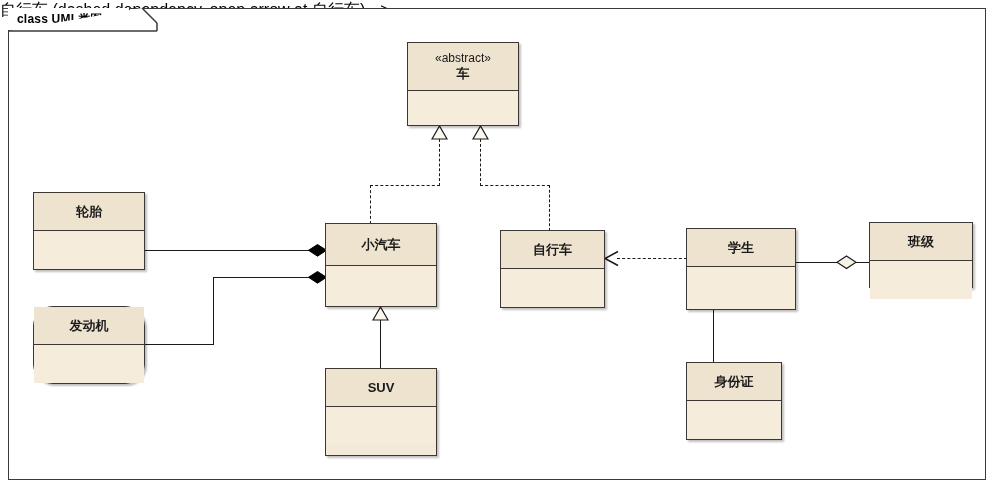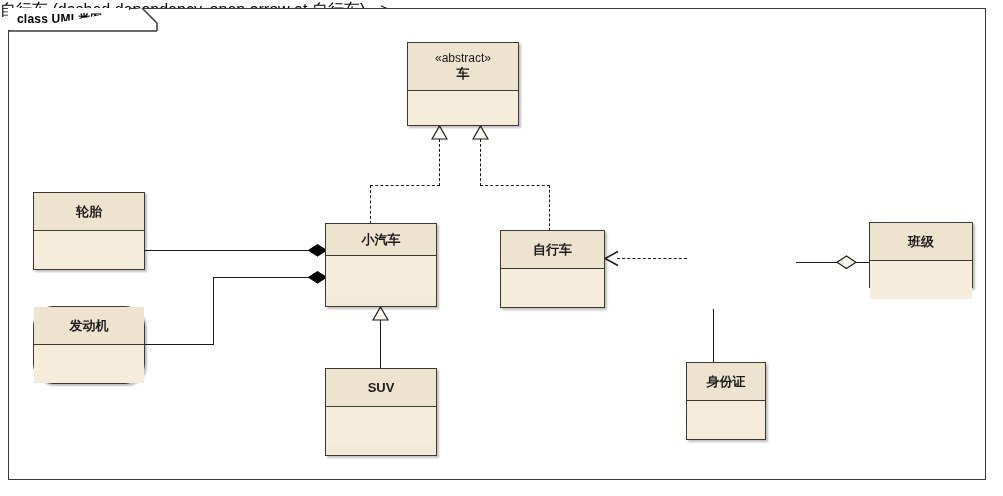--- a/index.html
+++ b/index.html
@@ -205,21 +205,21 @@
   
   <div class="uml-class" style="left:33px; top:306px; width:112px; height:78px;border-radius:20px;">
     <div class="uml-name" style="height:38px;">
       <span>发动机</span>
     </div>
     <div class="uml-body" style="height:38px;"></div>
   </div>
 
   
   <div class="uml-class" style="left:325px; top:223px; width:112px; height:84px;">
-    <div class="uml-name" style="height:32px;justify-content:center;">
+    <div class="uml-name" style="height:42px;justify-content:center;">
       <span>小汽车</span>
     </div>
     <div class="uml-body" style="height:40px;"></div>
   </div>
 
   
   <div class="uml-class" style="left:325px; top:368px; width:112px; height:88px;">
     <div class="uml-name" style="height:38px;">
       <span>SUV</span>
     </div>
@@ -228,30 +228,36 @@
 
   
   <div class="uml-class" style="left:500px; top:230px; width:105px; height:78px;">
     <div class="uml-name" style="height:38px;">
       <span>自行车</span>
     </div>
     <div class="uml-body" style="height:38px;"></div>
   </div>
 
   
+  <div class="uml-class" style="left:686px; top:228px; width:110px; height:82px;">
+    <div class="uml-name" style="height:38px;">
+      <span>学生</span>
+    </div>
+    <div class="uml-body" style="height:42px;"></div>
+  </div>
 
   
   <div class="uml-class" style="left:869px; top:222px; width:104px; height:66px;">
     <div class="uml-name" style="height:38px;">
       <span>班级</span>
     </div>
     <div class="uml-body" style="height:38px;"></div>
   </div>
 
   
-  <div class="uml-class" style="left:686px; top:362px; width:80px; height:78px;">
+  <div class="uml-class" style="left:686px; top:362px; width:96px; height:78px;">
     <div class="uml-name" style="height:38px;">
       <span>身份证</span>
     </div>
     <div class="uml-body" style="height:38px;"></div>
   </div>
 
 </div>
 
 </body></html>

